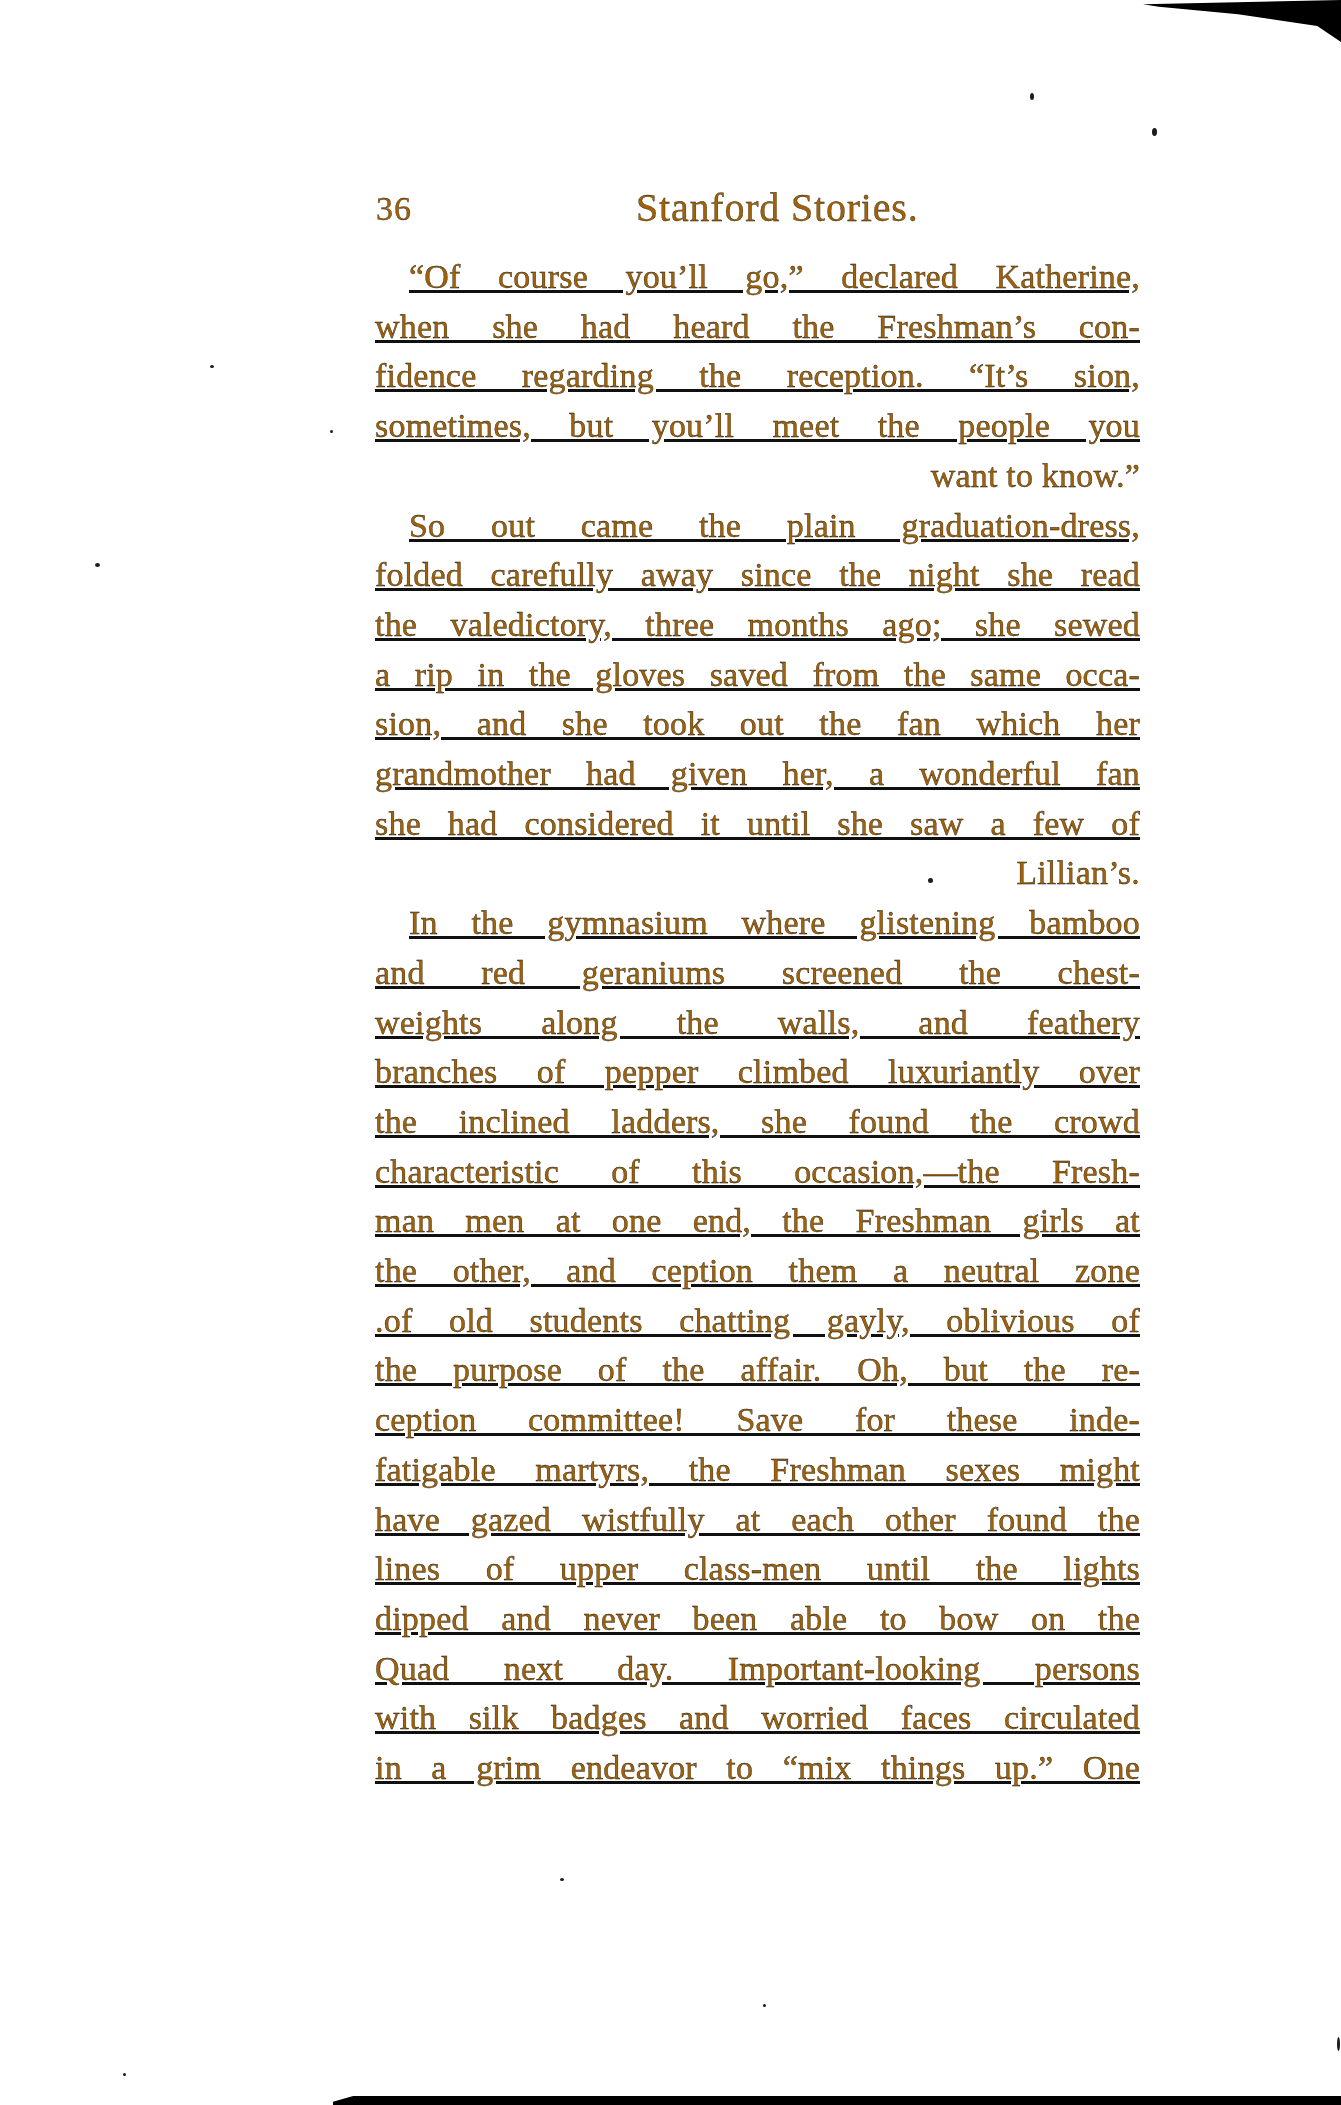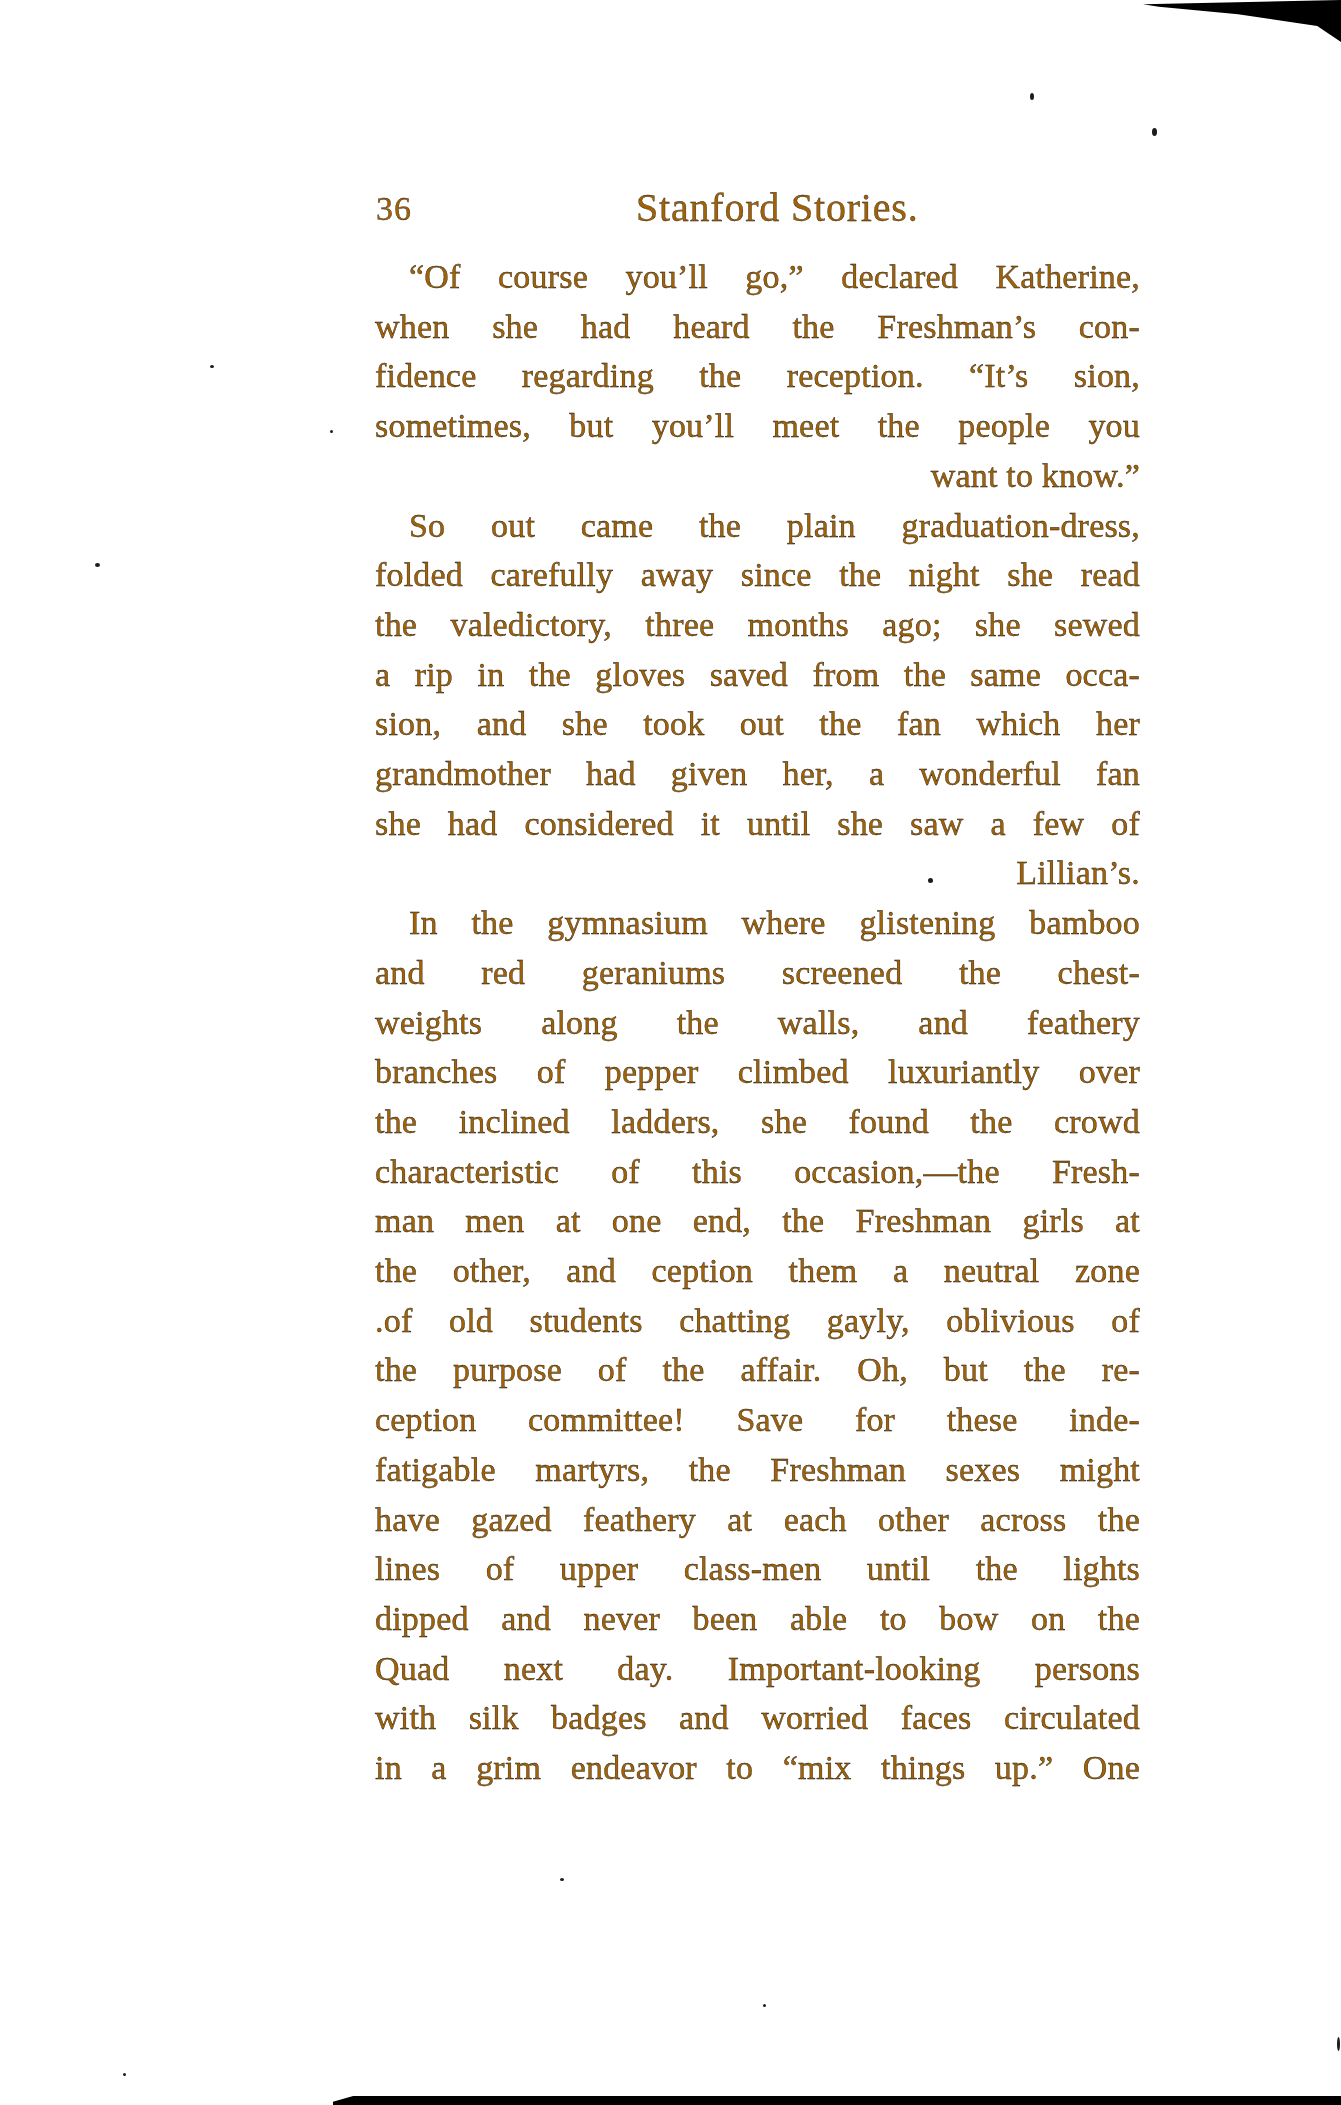--- a/index.html
+++ b/index.html
@@ -48,20 +48,21 @@
     letter-spacing: 0.2px;
     -webkit-text-stroke: 0.35px #101010;
   }
   .textblock .line {
     text-align: right;
     white-space: normal;
   }
   .textblock .line.just {
     text-align: justify;
     text-align-last: justify;
+    text-decoration: underline;
   }
   .textblock .line.indent {
     text-indent: 34px;
   }
   .scan-wedge {
     position: absolute;
     left: 1143px;
     top: 0;
     width: 198px;
     height: 42px;
@@ -109,21 +110,21 @@
       <div class="line just">weights along the walls, and feathery</div>
       <div class="line just">branches of pepper climbed luxuriantly over</div>
       <div class="line just">the inclined ladders, she found the crowd</div>
       <div class="line just">characteristic of this occasion,—the Fresh-</div>
       <div class="line just">man men at one end, the Freshman girls at</div>
       <div class="line just">the other, and ception them a neutral zone</div>
       <div class="line just">.of old students chatting gayly, oblivious of</div>
       <div class="line just">the purpose of the affair.  Oh, but the re-</div>
       <div class="line just">ception committee!  Save for these inde-</div>
       <div class="line just">fatigable martyrs, the Freshman sexes might</div>
-      <div class="line just">have gazed feathery at each other across the</div>
+      <div class="line just">have gazed wistfully at each other found the</div>
       <div class="line just">lines of upper class-men until the lights</div>
       <div class="line just">dipped and never been able to bow on the</div>
       <div class="line just">Quad next day.  Important-looking persons</div>
       <div class="line just">with silk badges and worried faces circulated</div>
       <div class="line just">in a grim endeavor to “mix things up.”  One</div>
     </div>
   <div class="scan-bar"></div>
 <div class="speck" style="left: 1030px; top: 93px; width: 4px; height: 7px;"></div>
     <div class="speck" style="left: 1152px; top: 128px; width: 5px; height: 8px;"></div>
     <div class="speck" style="left: 210px; top: 365px; width: 4px; height: 3px;"></div>

